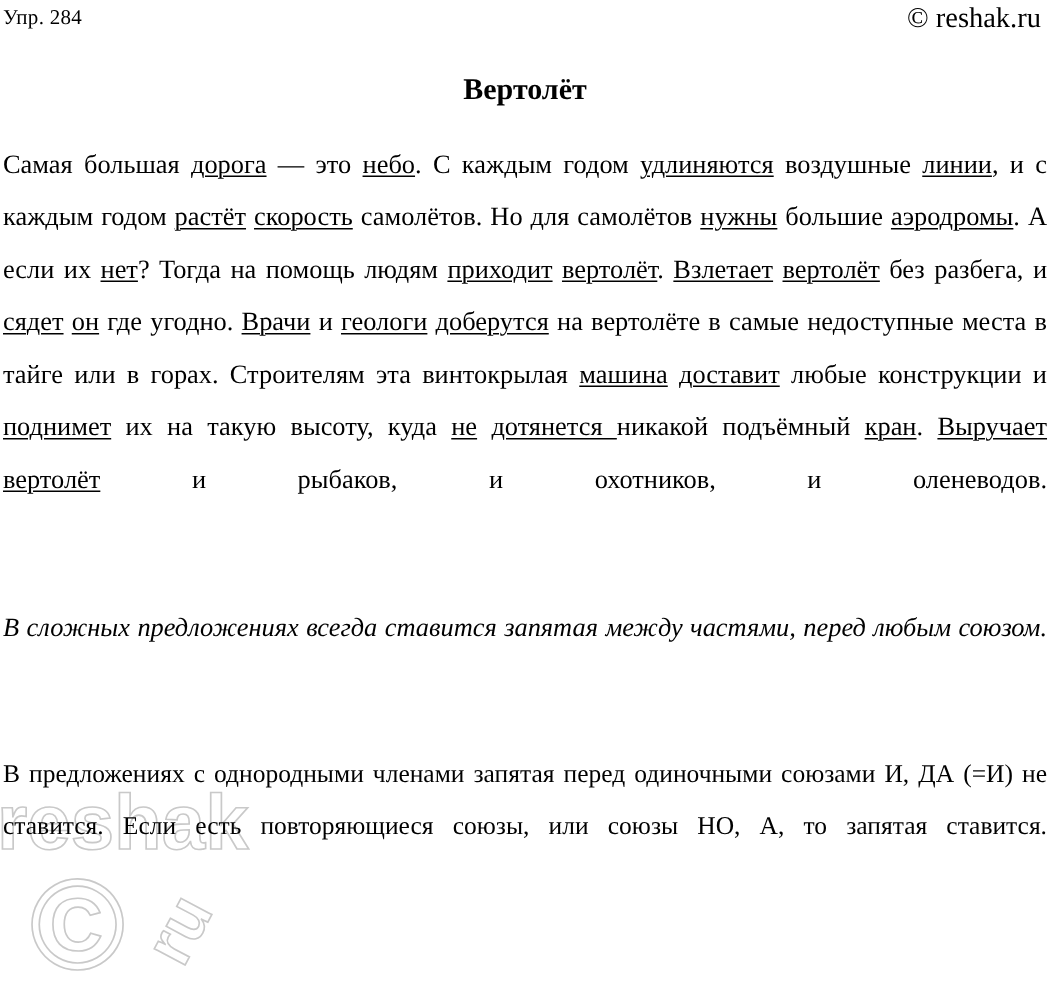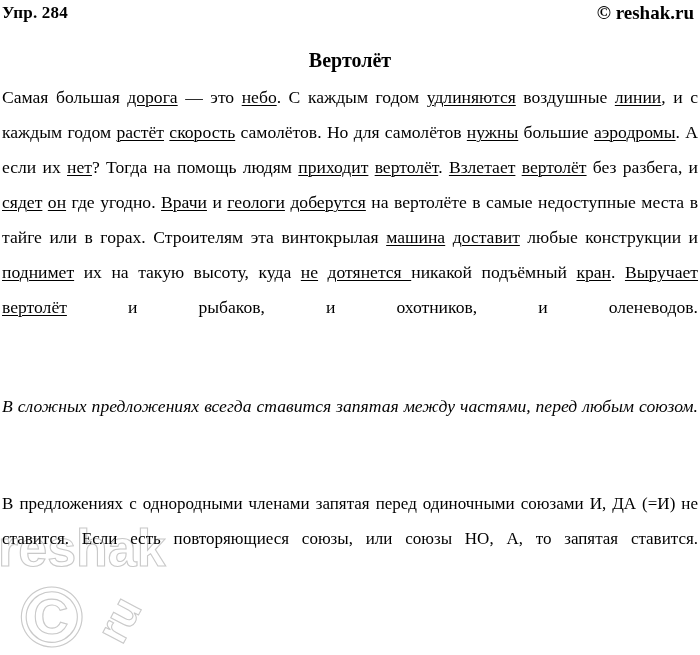--- a/index.html
+++ b/index.html
@@ -52,28 +52,28 @@
   .header {
     position: relative;
     z-index: 2;
     display: flex;
     align-items: flex-start;
     justify-content: space-between;
     padding: 0 6px 0 2px;
     height: 30px;
   }
   .exercise-no {
-    font-size: 17px;
-    font-weight: bold;
+    font-size: 14px;
+    font-weight: normal;
     line-height: 26px;
     letter-spacing: 0.2px;
   }
   .copyright {
     font-size: 19px;
-    font-weight: bold;
+    font-weight: normal;
     line-height: 26px;
   }
 
   
   .doc-title {
     position: relative;
     z-index: 2;
     text-align: center;
     font-size: 20px;
     font-weight: bold;
@@ -90,21 +90,21 @@
   }
   p.para {
     margin: 0;
     font-size: 17.6px;
     line-height: 35px;
     text-align: justify;
     text-justify: inter-word;
     hyphens: none;
   }
   p.para.first {
-    margin-top: 8px;
+    margin-top: 20px;
     font-family: Liberation Serif, serif;
   }
   p.rule-italic {
     margin: 0;
     margin-top: 29px;
     font-size: 17.6px;
     font-style: italic;
     line-height: 35px;
     text-align: justify;
     text-justify: inter-word;

